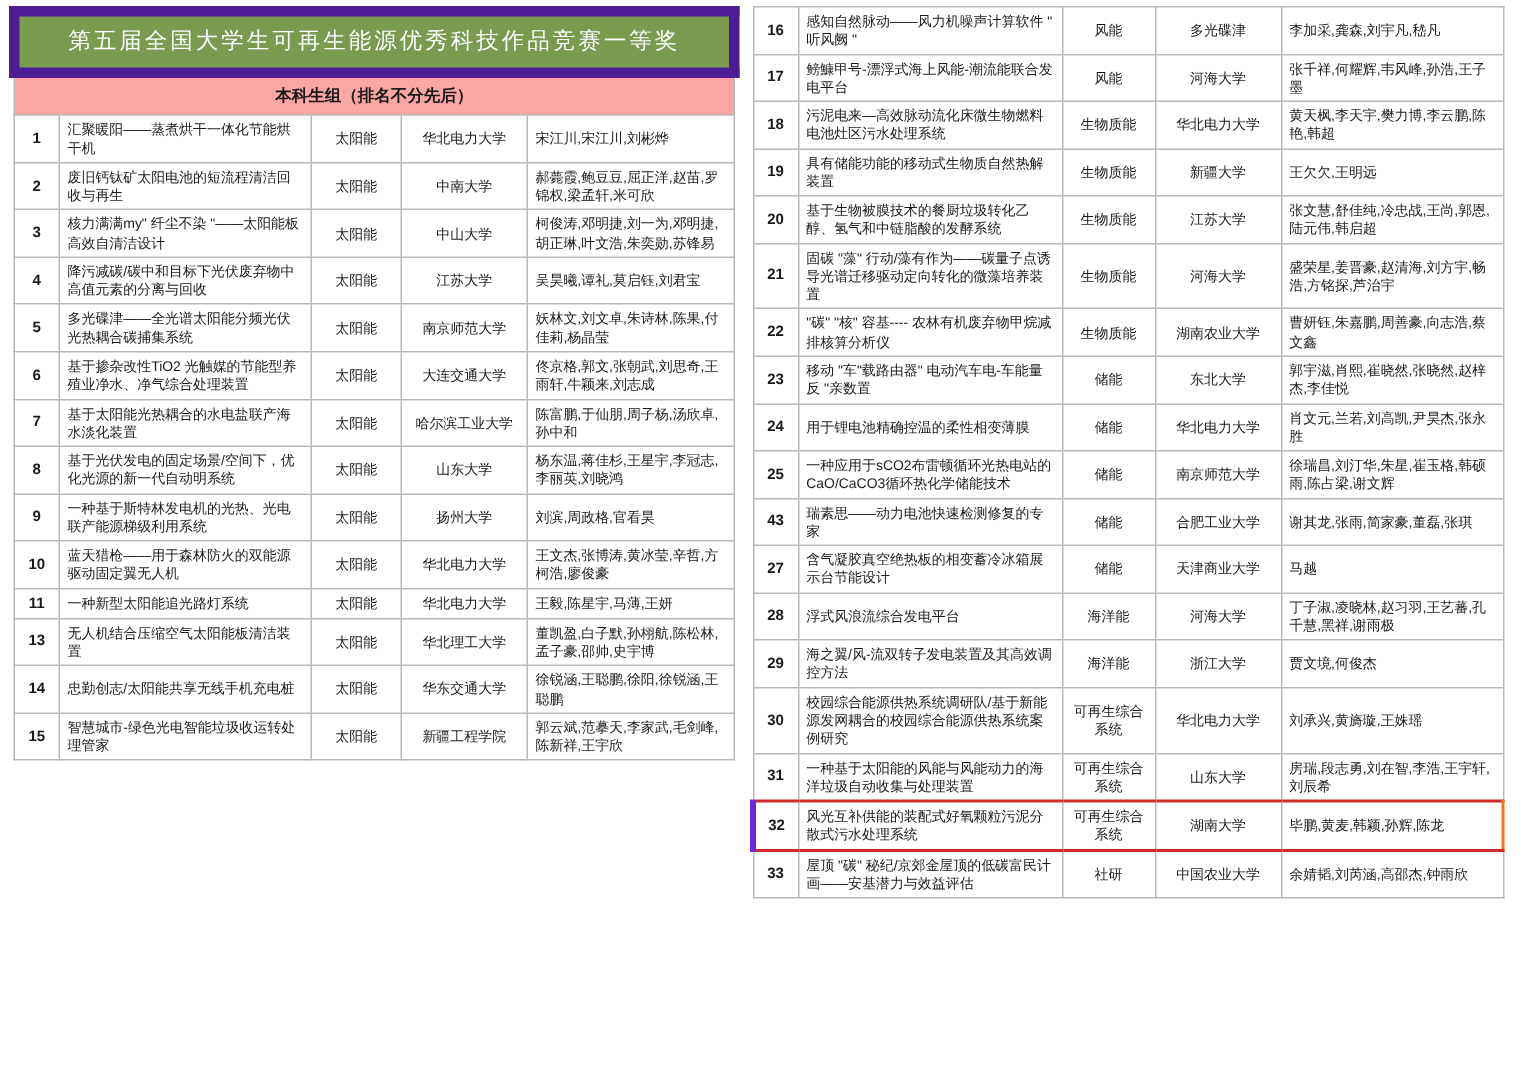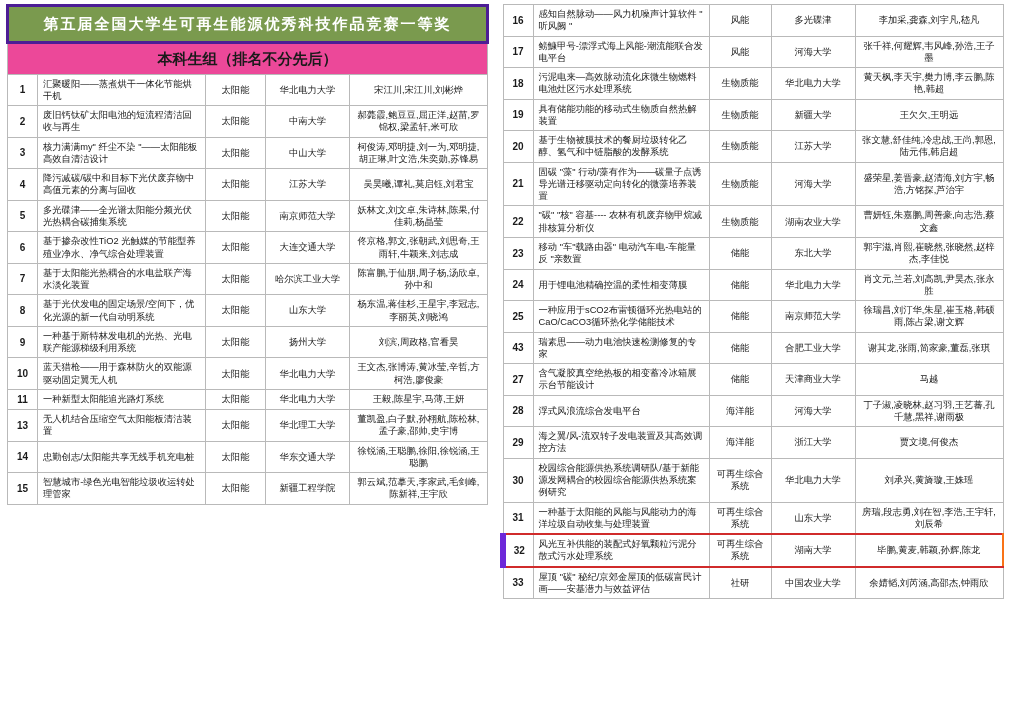--- a/index.html
+++ b/index.html
@@ -42,45 +42,45 @@
     padding: 3px 3px;
     vertical-align: middle;
     text-align: center;
     word-break: break-all;
     color: #1a1a1a;
   }
   .title-row td {
     background: #7a9a4e;
     color: #ffffff;
     font-size: 15px;
-    font-weight: bold;
+    font-weight: normal;
     letter-spacing: 2px;
     padding: 7px 4px;
-    border: 3px solid #4c1d95;
+    border: 7px solid #4c1d95;
   }
   .head-row td {
     background: #e7eedd;
     font-weight: bold;
     font-size: 11px;
     padding: 7px 3px;
     color: #1a1a1a;
   }
   .group-row td {
-    background: #ec4899;
+    background: #fca5a5;
     font-weight: bold;
-    font-size: 15px;
+    font-size: 11px;
     padding: 5px 3px;
   }
   td.name {
     text-align: left;
     padding-left: 5px;
     padding-right: 5px;
   }
   td.team {
-    text-align: center;
+    text-align: left;
     padding-left: 5px;
     padding-right: 5px;
   }
   td.idx { font-size: 10px; font-weight: bold; }
 
   
   .col-left col.c0 { width: 30px; }
   .col-left col.c1 { width: 168px; }
   .col-left col.c2 { width: 60px; }
   .col-left col.c3 { width: 84px; }
@@ -91,21 +91,21 @@
   .col-right col.c1 { width: 176px; }
   .col-right col.c2 { width: 62px; }
   .col-right col.c3 { width: 84px; }
   .col-right col.c4 { width: 148px; }
 
   tr.highlight td {
     border-top: 2px solid #d02b2b;
     border-bottom: 2px solid #d02b2b;
   }
   tr.highlight td:first-child {
-    border-left: 6px solid #6d28d9;
+    border-left: 4px solid #6d28d9;
   }
   tr.highlight td:last-child {
     border-right: 2px solid #f97316;
   }
 </style>
 </head>
 <body>
 
 <div class="page">
 

